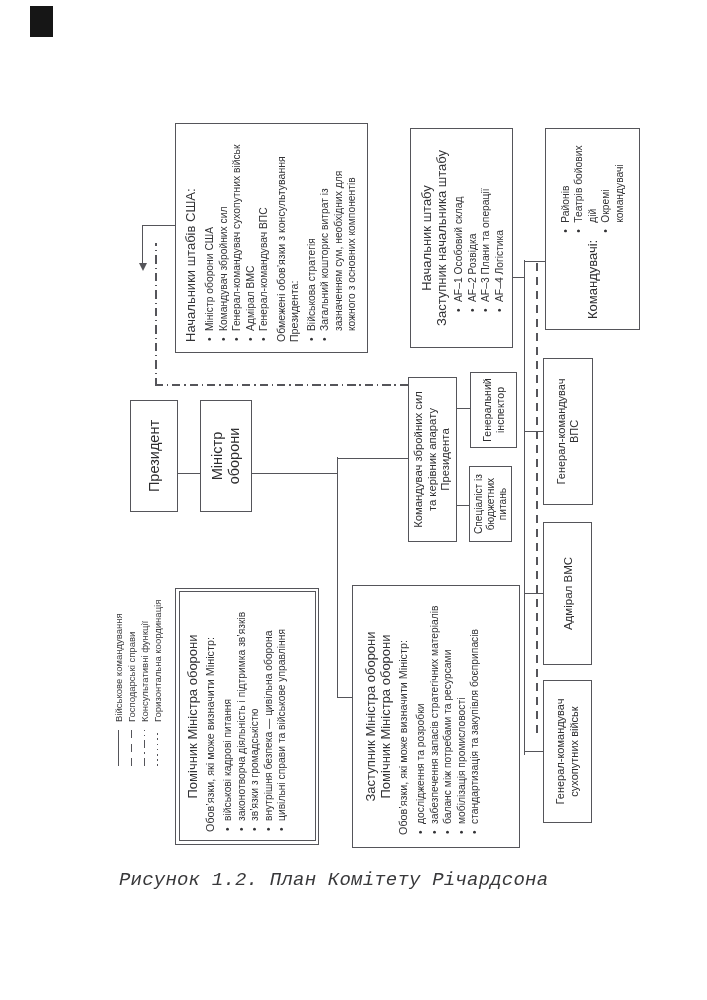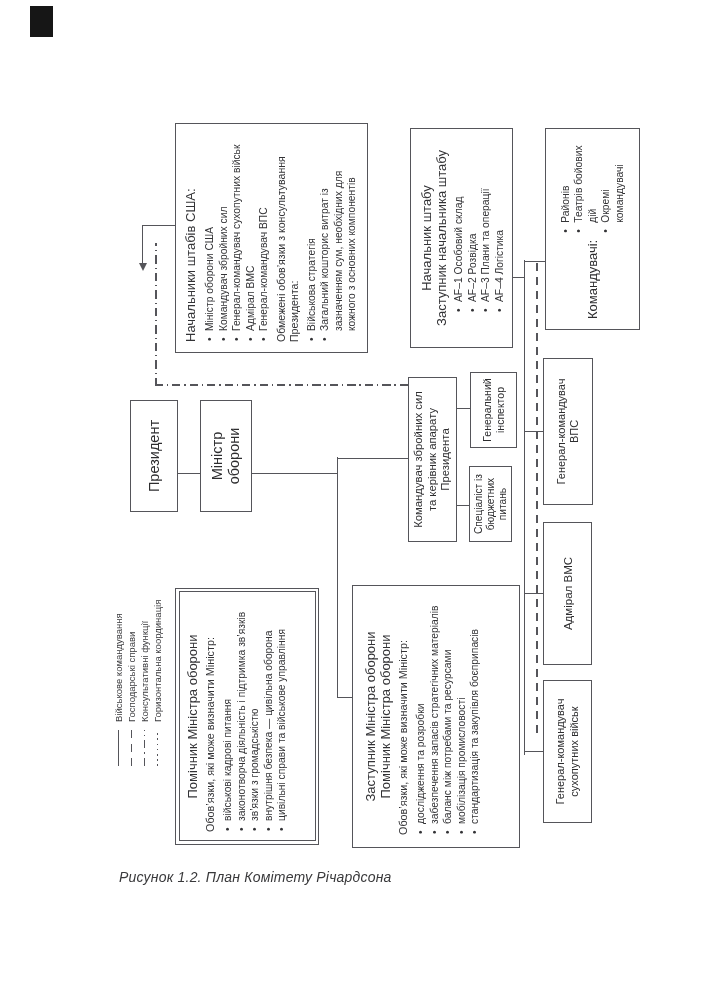--- a/index.html
+++ b/index.html
@@ -24,22 +24,22 @@
   .hd{height:1.5px;background:repeating-linear-gradient(90deg,#55555a 0 8px,transparent 8px 14px);}
   .hdd{height:1.5px;background:repeating-linear-gradient(90deg,#55555a 0 8px,transparent 8px 12px,#55555a 12px 13.5px,transparent 13.5px 17.5px);}
   .hdot{height:1.5px;background:repeating-linear-gradient(90deg,#55555a 0 1.6px,transparent 1.6px 5.2px);}
   .vdd{width:1.5px;background:repeating-linear-gradient(180deg,#55555a 0 8px,transparent 8px 12px,#55555a 12px 13.5px,transparent 13.5px 17.5px);}
   .arrow-l{position:absolute;width:0;height:0;border-top:4px solid transparent;
            border-bottom:4px solid transparent;border-right:8px solid #55555a;}
   .legend{position:absolute;left:104px;top:12px;}
   .lrow{display:flex;align-items:center;height:13px;}
   .lsample{width:36px;margin-right:8px;flex:none;}
   .llabel{font-size:9.5px;color:#3a3a3d;white-space:nowrap;}
-  .caption{position:absolute;left:119px;top:869px;font-family:Liberation Sans, sans-serif;
-           font-style:italic;font-size:14px;color:#39393b;letter-spacing:.2px;}
+  .caption{position:absolute;left:119px;top:869px;font-family:Liberation Mono, monospace;
+           font-style:italic;font-size:19px;color:#39393b;letter-spacing:.2px;}
   .pad{padding:7px 10px;}
 </style>
 </head>
 <body>
 
 <div class="page">
 
   <div class="tab"></div>
 
   <div class="rot">

